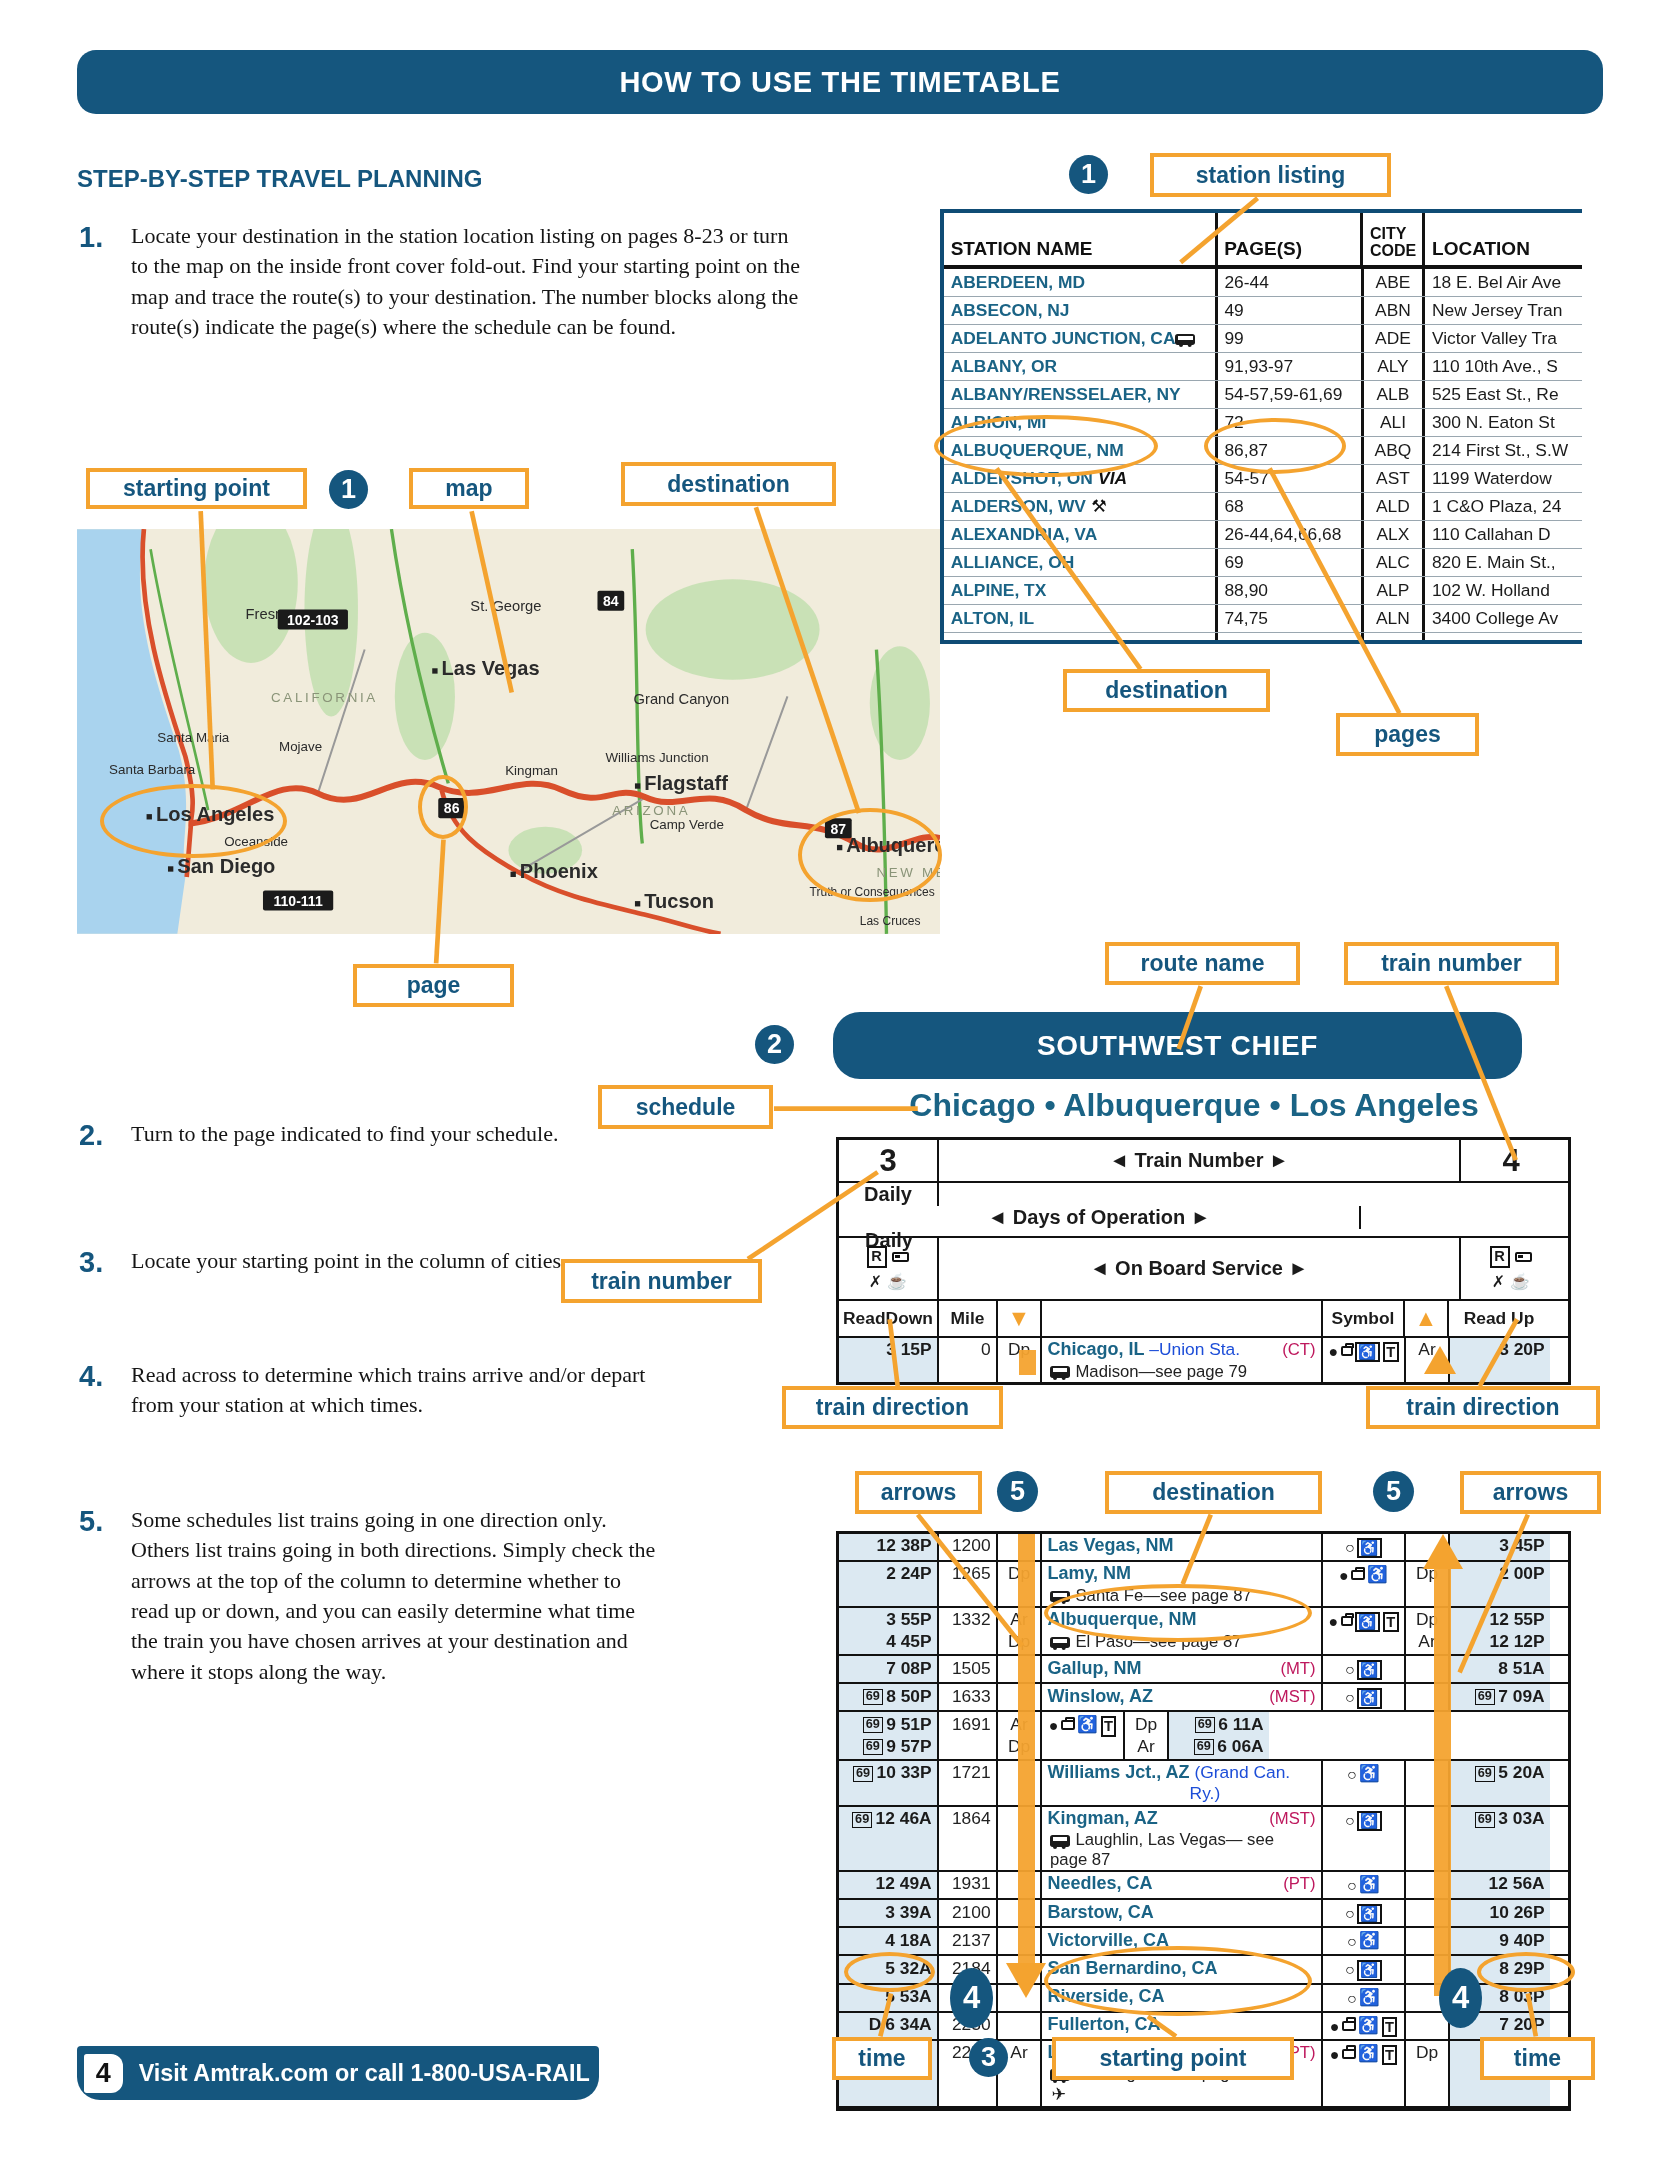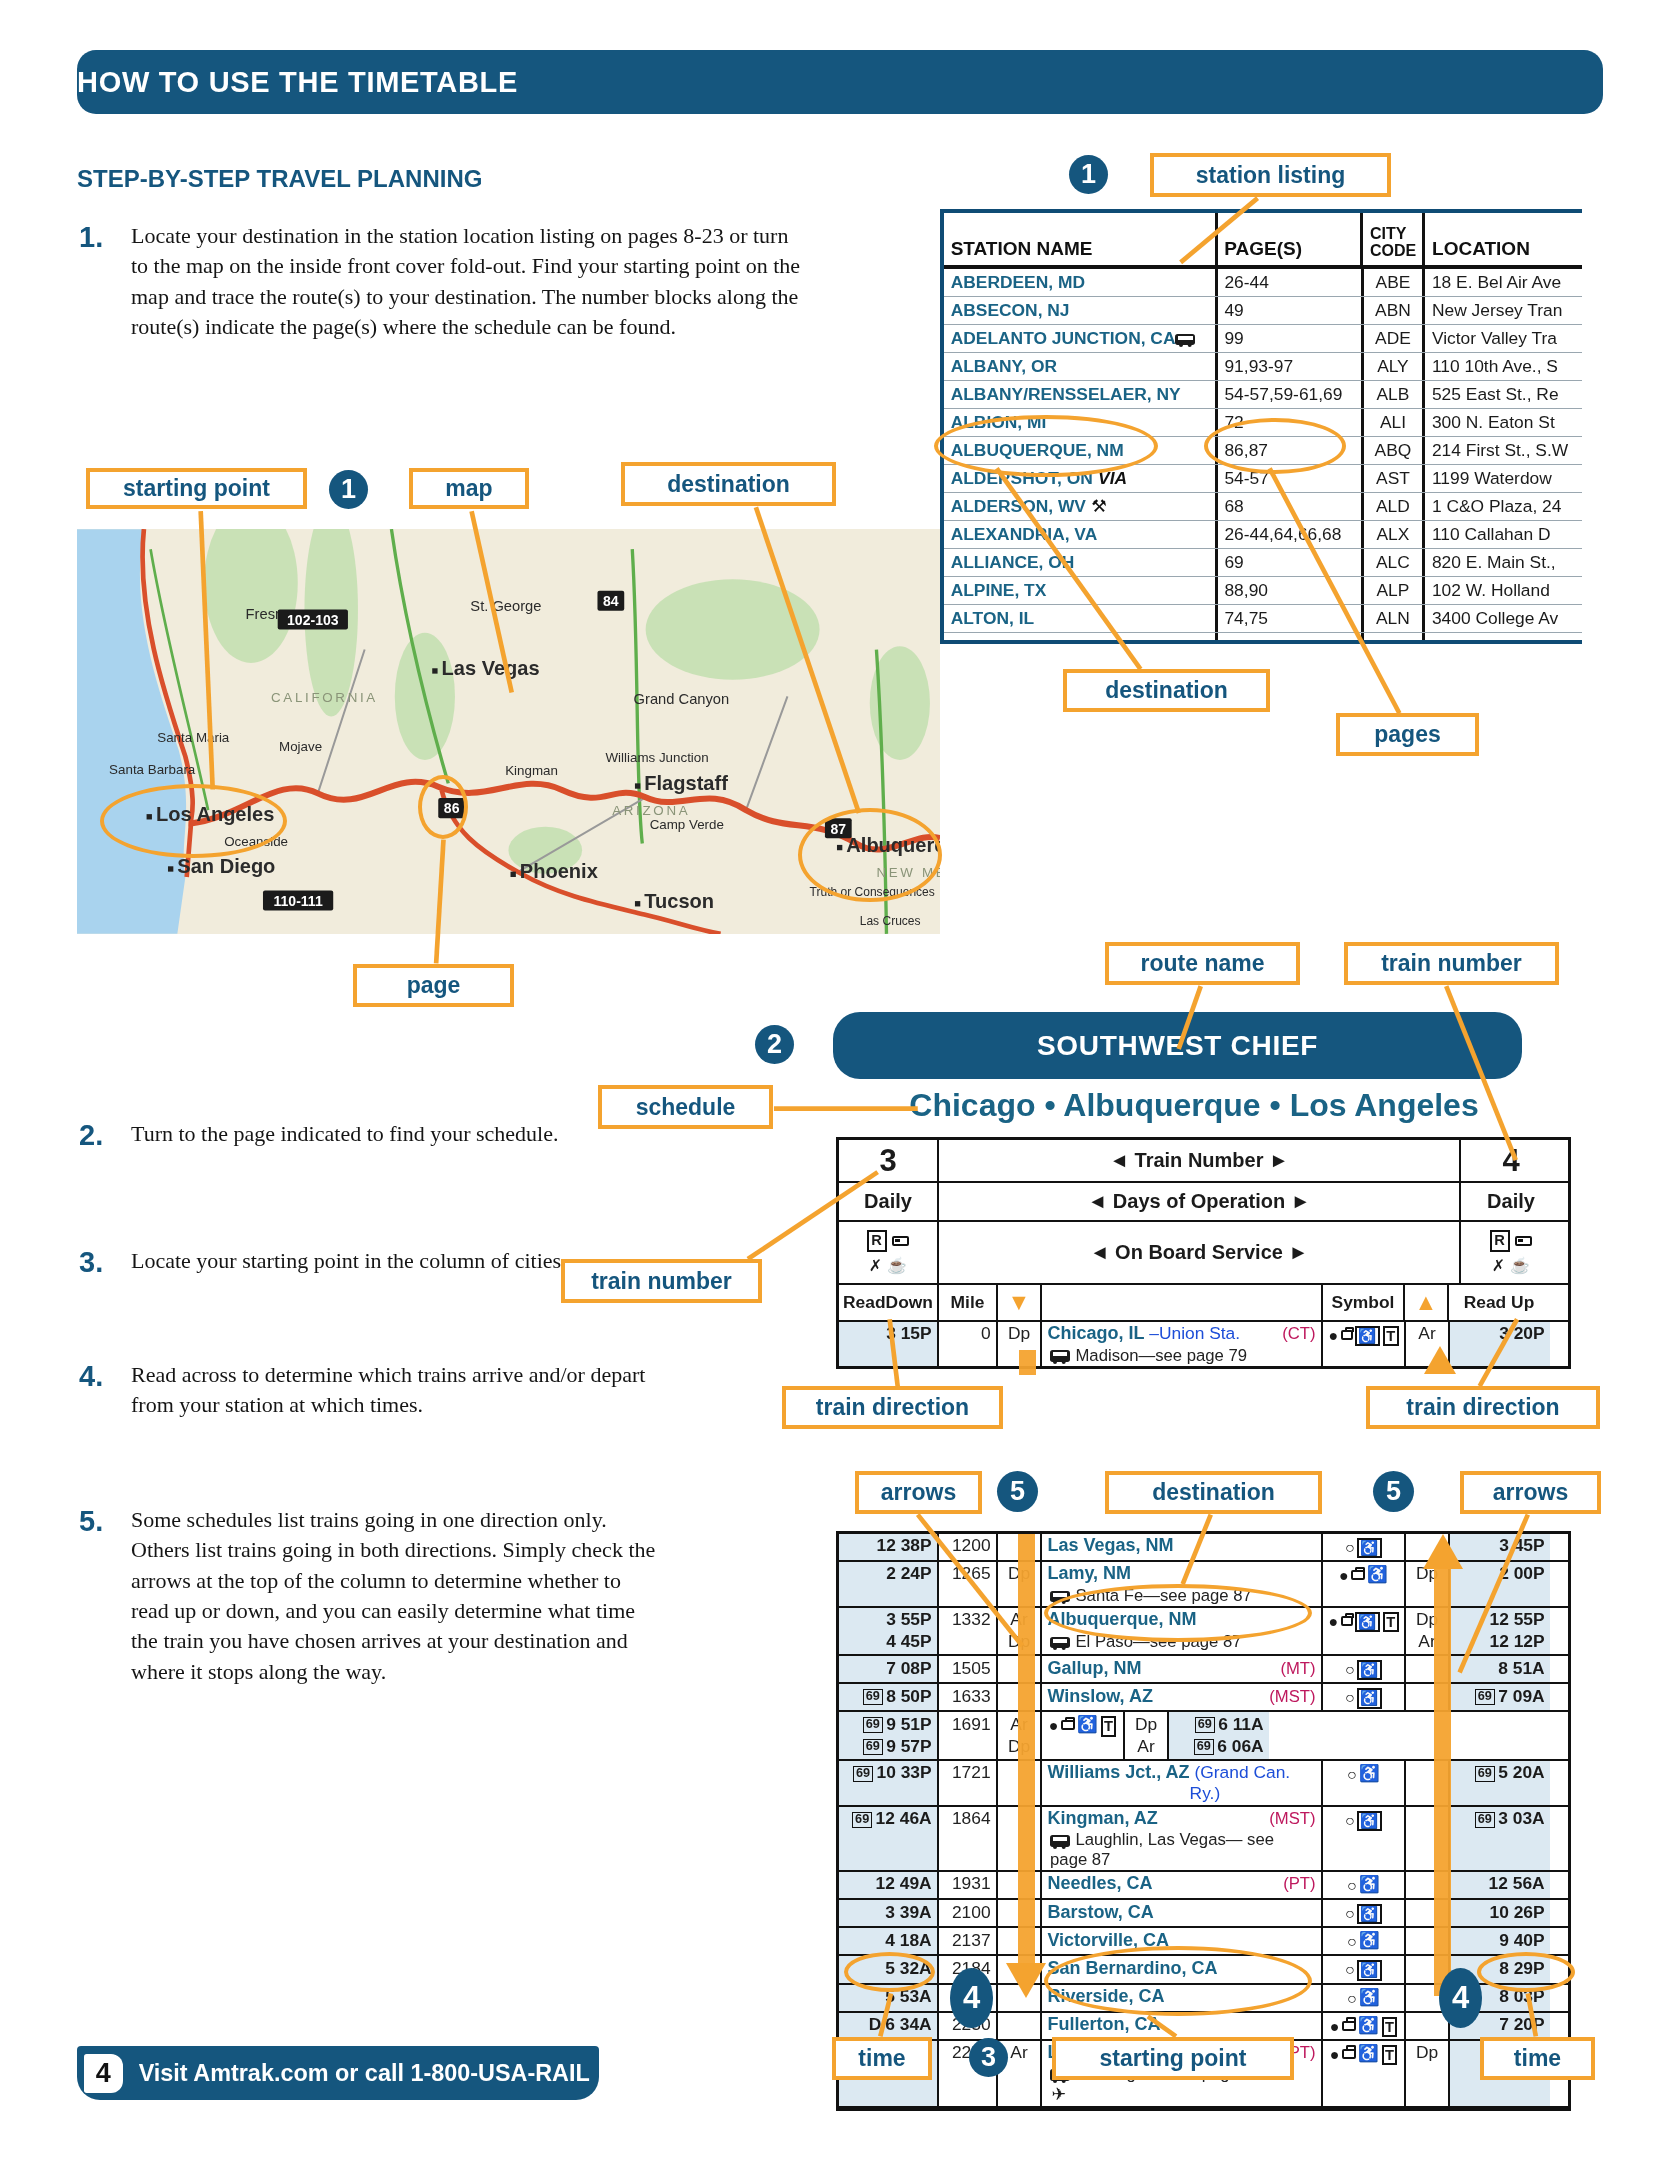--- a/index.html
+++ b/index.html
@@ -6,21 +6,21 @@
     --navy:#15567E; --navy2:#0F4C75; --orange:#F4A32F; --ltblue:#DCE9F2;
     --link:#1A6385; --ink:#1b1b1b; --red:#D94F2B; --green:#5FAE4C;
   }
   *{box-sizing:border-box; margin:0; padding:0;}
   body{background:#fff;}
   .page{position:relative; width:1679px; height:2183px; background:#fff;
         font-family:"Liberation Sans", sans-serif; color:var(--ink); overflow:hidden;}
 
   
   .topbanner{position:absolute; left:77px; top:50px; width:1526px; height:64px;
-    background:var(--navy); border-radius:19px; display:flex; align-items:center; justify-content:flex-start;}
+    background:var(--navy); border-radius:19px; display:flex; align-items:center; justify-content:center;}
   .topbanner span{color:#fff; font-weight:bold; font-size:29px; letter-spacing:0.7px;}
 
   
   .introhead{position:absolute; left:77px; top:165px; color:var(--navy); font-weight:bold; font-size:24px;}
   .step{position:absolute; font-family:"Liberation Serif", serif; font-size:22px; line-height:1.38; color:#151515;}
   .step .n{position:absolute; left:-52px; top:-4px; font-family:"Liberation Sans",sans-serif;
            color:var(--navy); font-weight:bold; font-size:29px;}
   .s1{left:131px; top:221px; width:676px;}
   .s2{left:131px; top:1119px; width:509px;}
   .s3{left:131px; top:1246px; width:509px;}
@@ -109,21 +109,21 @@
   .t-lower{left:836px; top:1531px; width:735px; border-bottom:5.4px solid #111;}
   .trow{display:flex; border-bottom:2.7px solid #111;}
   .trow:last-child{border-bottom:none;}
   .tc{border-right:2.7px solid #111; display:flex; align-items:center; justify-content:center;}
   .tc:last-child{border-right:none;}
   .w-time{width:100px;} .w-mile{width:59px;} .w-dir{width:44px;} .w-sta{width:281px;} .w-sym{width:82px;}
   .w-mid{width:522px;}
   .hnum{font-weight:bold; font-size:31px;}
   .hlabel{font-weight:bold; font-size:20px;}
   .harr{font-weight:bold; font-size:20px;}
-  .r1{height:43px;} .r2{height:39px;} .r3{height:63px;} .r4{height:37px;}
+  .r1{height:43px;} .r2{height:55px;flex-direction:column;} .r3{height:63px;} .r4{height:37px;}
   .r4 .tc{font-weight:bold; font-size:17.4px;}
   .tri{color:var(--orange); font-size:23px; line-height:1;}
   .ob-slot{display:flex; flex-direction:column; gap:4px; align-items:center;}
   .ob-line{display:flex; gap:5.4px; align-items:center; font-size:16px;}
   .boxR{border:2px solid #111; font-weight:bold; padding:0 2.7px; font-size:14.7px; line-height:1.2;}
   .icon-sleeper{display:inline-block; width:17.4px; height:10.7px; border:2px solid #111; border-radius:2px; position:relative;}
   .icon-sleeper::before{content:""; position:absolute; left:1.3px; top:1.3px; width:4.7px; height:3.3px; background:#111;}
 
   
   .srow{display:flex; border-bottom:2px solid #111; min-height:24px;}

